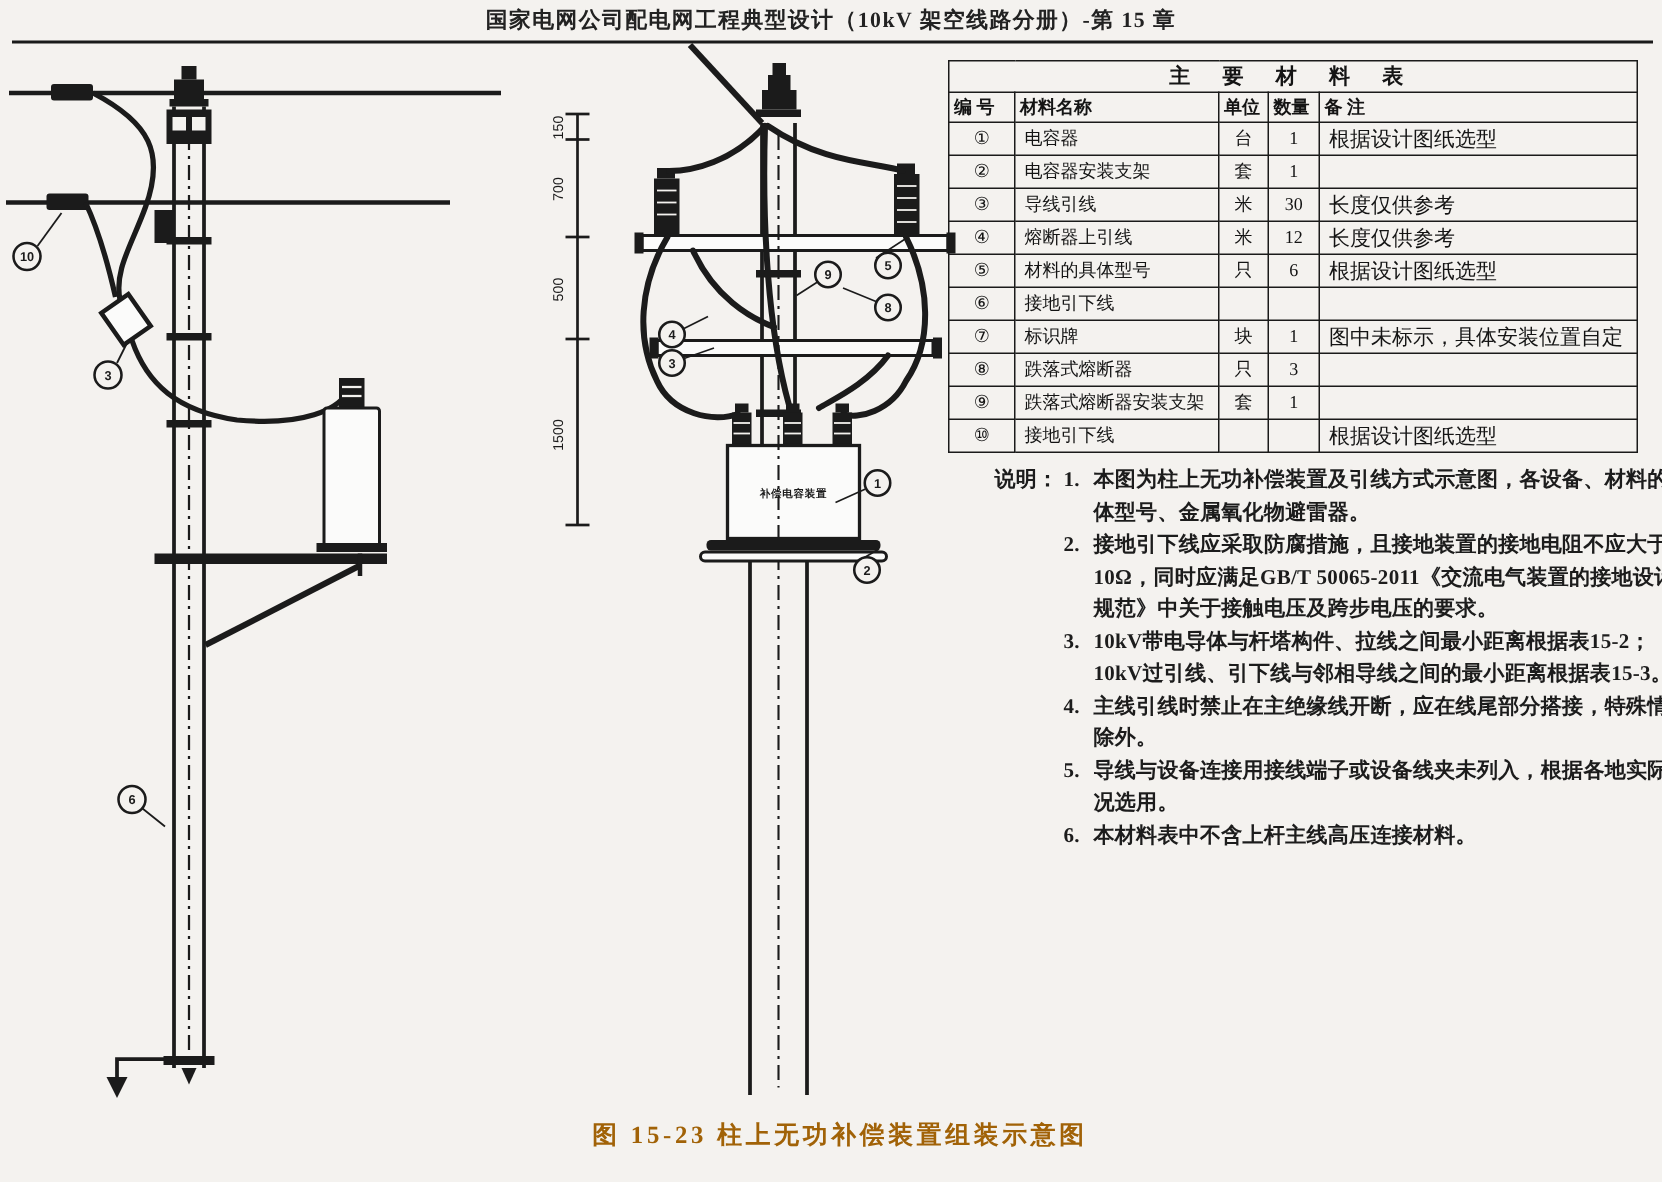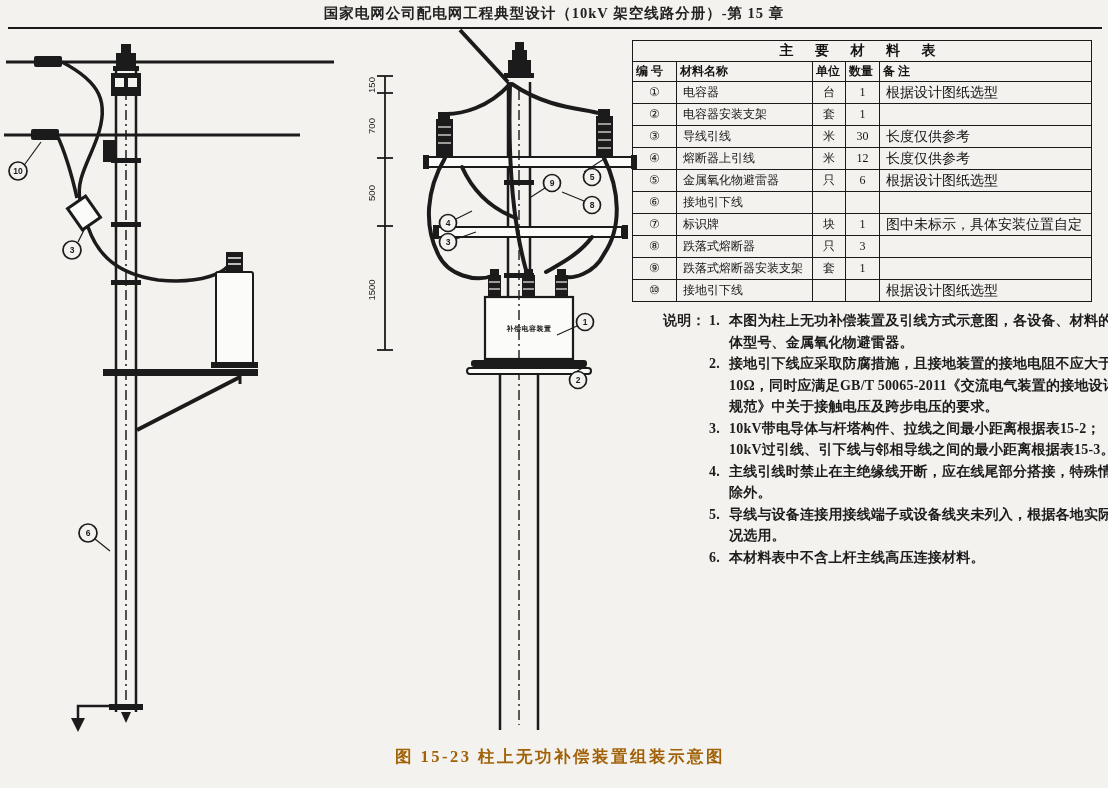--- a/index.html
+++ b/index.html
@@ -282,21 +282,21 @@
         </tr>
     <tr>
           <td class="c">④</td>
           <td class="l">熔断器上引线</td>
           <td class="c">米</td>
           <td class="c">12</td>
           <td class="l note">长度仅供参考</td>
         </tr>
     <tr>
           <td class="c">⑤</td>
-          <td class="l">金属氧化物避雷器</td>
+          <td class="l">材料的具体型号</td>
           <td class="c">只</td>
           <td class="c">6</td>
           <td class="l note">根据设计图纸选型</td>
         </tr>
     <tr>
           <td class="c">⑥</td>
           <td class="l">接地引下线</td>
           <td class="c"></td>
           <td class="c"></td>
           <td class="l note"></td>

